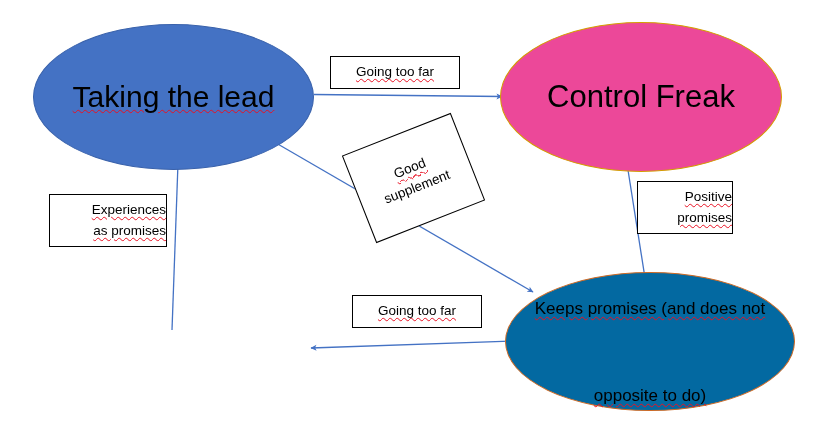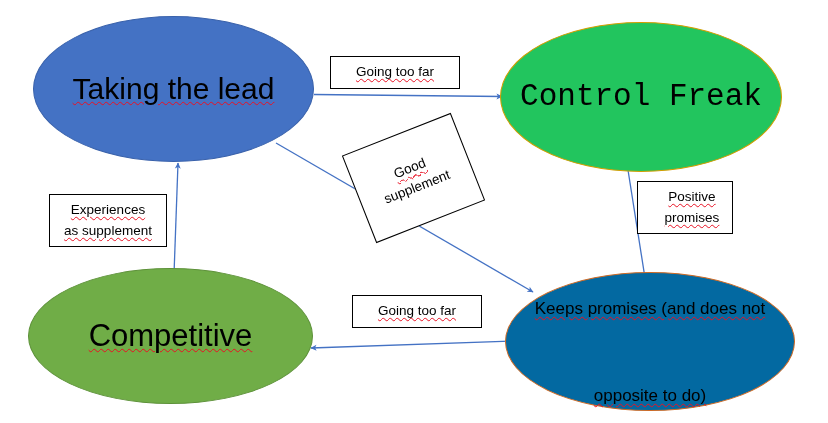--- a/index.html
+++ b/index.html
@@ -35,33 +35,32 @@
     color: #000000;
     z-index: 3;
   }
   .node-label {
     padding: 0 10px;
     line-height: 1.28;
     white-space: pre-line;
   }
 
   #node-taking-the-lead {
-    left: 33px;  top: 16px;
+    left: 33px;  top: 24px;
     width: 281px; height: 146px;
     background: #4472C4;
     border: 1px solid #3a62ab;
     font-size: 30px;
   }
   #node-control-freak {
     left: 500px; top: 22px;
     width: 282px; height: 150px;
-    background: #22c55e;
+    background: #ec4899;
     border: 1px solid #d39e00;
     font-size: 31px;
-    font-family: Liberation Mono, monospace;
   }
   #node-competitive {
     left: 28px;  top: 268px;
     width: 285px; height: 136px;
     background: #70AD47;
     border: 1px solid #5d9139;
     font-size: 31px;
   }
   #node-keeps-promises {
     left: 505px; top: 272px;
@@ -101,27 +100,27 @@
     align-items: center;
   }
   #label-going-too-far-bottom {
     left: 352px; top: 295px;
     width: 130px; height: 33px;
     align-items: center;
   }
   #label-experiences-as-difficult {
     left: 49px; top: 194px;
     width: 118px; height: 53px;
-    align-items: center;
+    align-items: flex-end;
   }
   #label-positive-opposite {
     left: 637px; top: 181px;
     width: 96px; height: 53px;
     padding-left: 14px;
-    align-items: center;
+    align-items: flex-end;
   }
   #label-good-supplement {
     left: 355px; top: 131px;
     width: 117px; height: 94px;
     transform: rotate(-21.5deg);
     align-items: center;
     text-align: center;
     z-index: 5;
   }
   #label-good-supplement .ln { line-height: 1.45; }
@@ -150,23 +149,20 @@
   </svg>
 
   <div class="node" id="node-taking-the-lead">
     <span class="node-label wavy">Taking the lead</span>
   </div>
 
   <div class="node" id="node-control-freak">
     <span class="node-label">Control Freak</span>
   </div>
 
-  <div class="node" id="node-competitive">
-    <span class="node-label wavy">Competitive</span>
-  </div>
 
   <div class="node" id="node-keeps-promises">
     <span class="node-label">
       <span class="wavy">Keeps promises (and does not</span><br>
       <br>
       <span class="wavy">opposite to do)</span>
     </span>
   </div>
 
   <div class="label-box" id="label-going-too-far-top">
@@ -178,20 +174,20 @@
     <span class="ln">supplement</span>
   </div>
 
   <div class="label-box" id="label-positive-opposite">
     <span class="ln wavy">Positive</span>
     <span class="ln wavy">promises</span>
   </div>
 
   <div class="label-box" id="label-experiences-as-difficult">
     <span class="ln wavy">Experiences</span>
-    <span class="ln wavy">as supplement</span>
+    <span class="ln wavy">as promises</span>
   </div>
 
   <div class="label-box" id="label-going-too-far-bottom">
     <span class="ln wavy">Going too far</span>
   </div>
 
 </div>
 
 </body></html>

